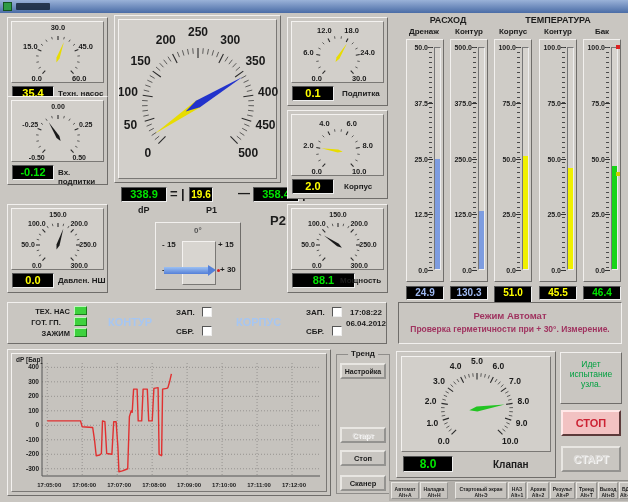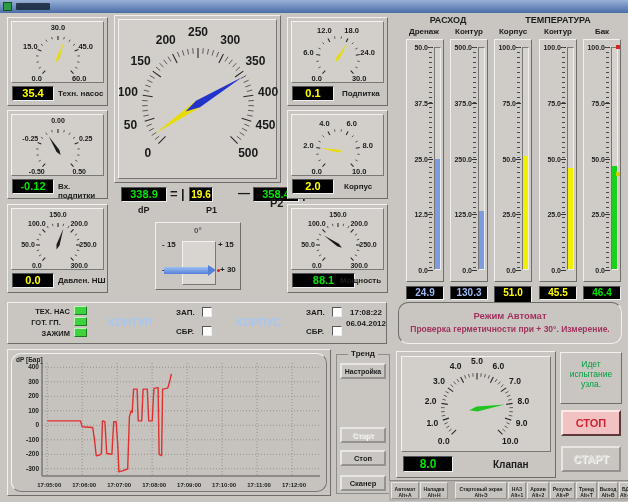--- a/index.html
+++ b/index.html
@@ -7,21 +7,21 @@
   body { font-family:"Liberation Sans", sans-serif; background:#8a8a8a; }
   #screen { position:relative; width:628px; height:502px; background:#c9c6c1; overflow:hidden; }
   .titlebar { position:absolute; left:0; top:0; width:628px; height:13px;
     background:linear-gradient(#9ab2d8,#4a6ca6); }
   .app-icon { position:absolute; left:3px; top:2px; width:9px; height:9px;
     background:#2f9a44; border:1px solid #14521f; }
   .title-blob { position:absolute; left:16px; top:3px; width:34px; height:7px;
     background:#16263a; opacity:.85; border-radius:1px; }
   .panel { position:absolute; background:#c9c6c1; border:1px solid;
     border-color:#f2f0ee #6f6d6a #6f6d6a #f2f0ee; }
-  .inset { border-color:#6f6d6a #f2f0ee #f2f0ee #6f6d6a;border-radius:10px; }
+  .inset { border-color:#6f6d6a #f2f0ee #f2f0ee #6f6d6a; }
   .face { position:absolute; background:#d2cfca; border:1px solid;
     border-color:#f4f2f0 #7a7875 #7a7875 #f4f2f0; }
   .disp { position:absolute; background:#000; border:1px solid;
     border-color:#555 #eee #eee #555; color:#ffff00; font-weight:bold;
     text-align:center; overflow:hidden; }
   .cap { position:absolute; color:#1c1c1c; font-weight:bold; }
   .gauge { position:absolute; }
   .led { position:absolute; width:13px; height:9px; background:#3ed23e;
     border:1px solid; border-color:#bdf5bd #1c7a1c #1c7a1c #bdf5bd; }
   .cb { position:absolute; width:10px; height:10px; background:#fff; border:1px solid;
@@ -78,21 +78,21 @@
             <text x="46" y="6" font-size="7.5" font-weight="bold" fill="#1a1a1a" text-anchor="middle" dominant-baseline="middle" font-family="Liberation Sans, sans-serif">30.0</text>
             <text x="73.7163859753386" y="24.519497029047308" font-size="7.5" font-weight="bold" fill="#1a1a1a" text-anchor="middle" dominant-baseline="middle" font-family="Liberation Sans, sans-serif">45.0</text>
             <text x="67.21320343559643" y="57.21320343559643" font-size="7.5" font-weight="bold" fill="#1a1a1a" text-anchor="middle" dominant-baseline="middle" font-family="Liberation Sans, sans-serif">60.0</text>
             <polygon points="51.9,20.1 44.5,35.4 44.4,40.5 47.5,36.6" fill="#e8dc00"></polygon>
           </svg></div>
     </div>
     <div class="disp" style="left:4px;top:68px;width:42px;height:15px;font-size:11px;line-height:13px;color:#ffff00">35.4</div>
     <div class="cap" style="left:50px;top:71px;font-size:8px">Техн. насос</div>
   </div>
 
-  <div class="panel" style="left:7px;top:110px;width:101px;height:89px">
+  <div class="panel" style="left:7px;top:96px;width:101px;height:89px">
     <div class="face" style="left:3px;top:3px;width:93px;height:62px">
       <div class="gauge" style="left:0;top:0;width:93px;height:62px"><svg width="93" height="62" viewBox="0 0 93 62">
             <line x1="30.44365081389595" y1="51.55634918610404" x2="33.27207793864214" y2="48.72792206135786" stroke="#2a2a2a" stroke-width="1.1"></line>
             <line x1="26.597732184336188" y1="46.37072821017195" x2="28.802535345207076" y2="45.192236368106954" stroke="#2a2a2a" stroke-width="0.7"></line>
             <line x1="24.422723831128927" y1="40.291987084354815" x2="26.874687032137004" y2="39.804261279314495" stroke="#2a2a2a" stroke-width="0.7"></line>
             <line x1="24.10593601321167" y1="33.84362291274966" x2="26.59389782989216" y2="34.088665763573566" stroke="#2a2a2a" stroke-width="0.7"></line>
             <line x1="25.674650284751692" y1="27.580964487968025" x2="29.37016841479684" y2="29.111698217428383" stroke="#2a2a2a" stroke-width="1.1"></line>
             <line x1="28.993770026019785" y1="22.0433477483998" x2="30.926296159426627" y2="23.629330958808914" stroke="#2a2a2a" stroke-width="0.7"></line>
             <line x1="33.77745487356875" y1="17.70766852934401" x2="35.16638045611776" y2="19.78634256010037" stroke="#2a2a2a" stroke-width="0.7"></line>
             <line x1="39.61373710040183" y1="14.947312613891405" x2="40.33944879353798" y2="17.339663453221927" stroke="#2a2a2a" stroke-width="0.7"></line>
@@ -226,21 +226,21 @@
 
   <div class="disp" style="left:121px;top:187px;width:46px;height:15px;font-size:11px;line-height:13px;color:#00e400">338.9</div>
   <div class="cap" style="left:170px;top:186px;font-size:13px">=</div>
   <div class="cap" style="left:181px;top:186px;font-size:13px">|</div>
   <div class="disp" style="left:189px;top:187px;width:24px;height:15px;font-size:10px;line-height:13px;color:#ffff00">19.6</div>
   <div class="cap" style="left:238px;top:186px;font-size:12px">—</div>
   <div class="disp" style="left:253px;top:187px;width:46px;height:15px;font-size:11px;line-height:13px;color:#00e400">358.4</div>
   <div class="cap" style="left:302px;top:186px;font-size:13px">|</div>
   <div class="cap" style="left:138px;top:205px;font-size:9px">dP</div>
   <div class="cap" style="left:206px;top:205px;font-size:9px">P1</div>
-  <div class="cap" style="left:270px;top:197px;font-size:11px">P2</div>
+  <div class="cap" style="left:270px;top:213px;font-size:13px">P2</div>
 
   <div class="panel" style="left:155px;top:222px;width:86px;height:68px">
     <div class="face" style="left:26px;top:18px;width:34px;height:44px;background:#d8d5d0"></div>
     <div class="cap" style="left:38px;top:3px;font-size:8px;color:#555">0°</div>
     <div class="cap" style="left:6px;top:17px;font-size:8px">- 15</div>
     <div class="cap" style="left:62px;top:17px;font-size:8px">+ 15</div>
     <div class="cap" style="left:6px;top:42px;font-size:8px">- 30</div>
     <div class="cap" style="left:64px;top:42px;font-size:8px">+ 30</div>
     <div style="position:absolute;left:8px;top:44px;width:44px;height:7px;background:linear-gradient(#9cc0f2,#5580d8)"></div>
     <div style="position:absolute;left:52px;top:42px;width:0;height:0;border-left:8px solid #5580d8;border-top:5px solid transparent;border-bottom:6px solid transparent"></div>

